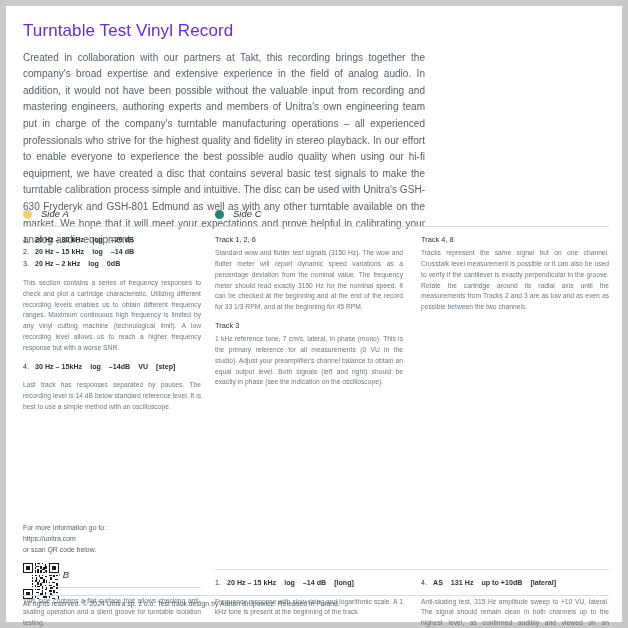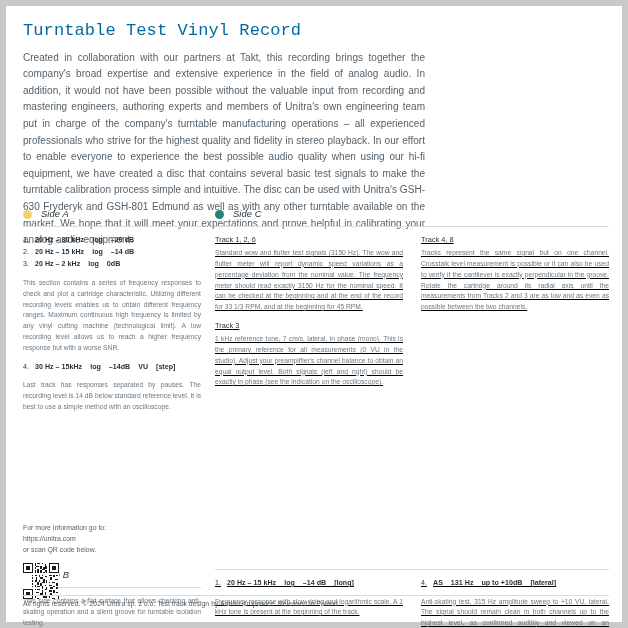--- a/index.html
+++ b/index.html
@@ -28,25 +28,24 @@
     left: 17px;
     top: 16px;
     width: 586px;
     height: 590px;
   }
 
   
   .title {
     font-size: 17px;
     font-weight: 400;
-    color: #0369a1;
+    color: #6d28d9;
     letter-spacing: 0.1px;
     margin: 0 0 9px 0;
     line-height: 1.1;
-    font-family: Liberation Mono, monospace;
   }
   .intro {
     font-size: 10px;
     line-height: 1.66;
     color: #54616b;
     width: 402px;
     text-align: justify;
     margin: 0;
     letter-spacing: 0.03px;
   }
@@ -92,21 +91,20 @@
   .rule {
     height: 1px;
     background: #d8dcdf;
     width: 100%;
     margin-bottom: 8px;
   }
 
   .cols {
     display: flex;
     gap: 18px;
-    text-decoration: underline;
   }
   .col {
     width: 188px;
   }
 
   .track-line {
     display: flex;
     font-size: 7.1px;
     color: #2b3338;
     margin-bottom: 1.5px;

